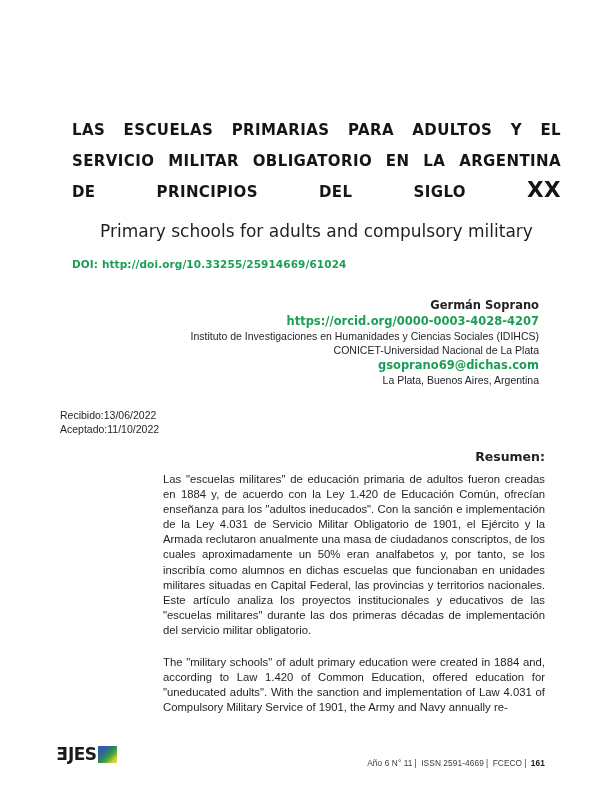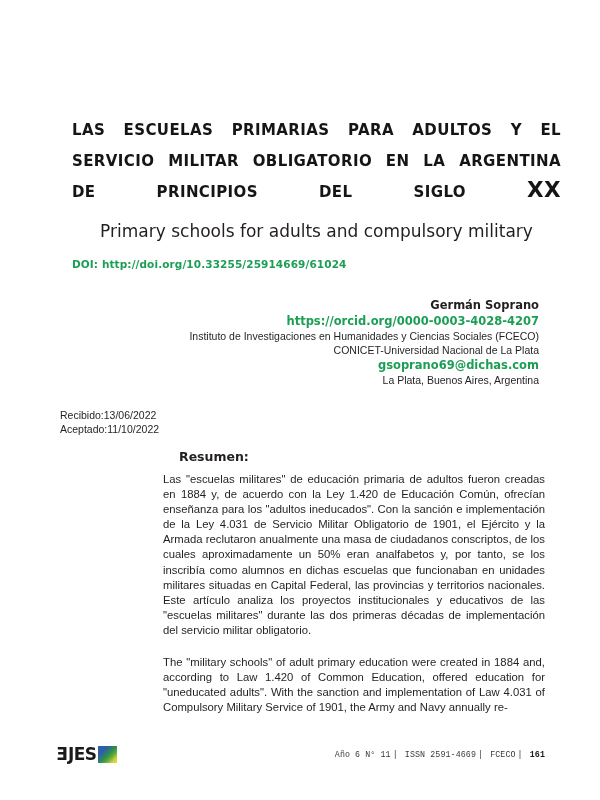--- a/index.html
+++ b/index.html
@@ -132,21 +132,22 @@
     left: 163px;
     top: 449px;
     width: 382px;
   }
   .section-head {
     font-family: "DejaVu Sans", sans-serif;
     font-weight: 700;
     font-size: 12.5px;
     line-height: 16px;
     color: #231f20;
-    margin: 0 0 7px 16px;
+    margin: 0 0 7px 0;
+    text-align: right;
   }
   .abstract-body {
     margin: 0;
     font-family: "Liberation Sans", sans-serif;
     font-size: 11.3px;
     line-height: 15.1px;
     text-align: justify;
     text-align-last: left;
     color: #231f20;
     hyphens: manual;
@@ -189,22 +190,22 @@
         #2f5fa8 0%,
         #2f5fa8 28%,
         #2f8f4e 52%,
         #58a83c 66%,
         #c9d13a 84%,
         #e8d84a 100%);
   }
   .footer-meta {
     position: absolute;
     right: 55px;
-    top: 5px;
-    font-family: Liberation Mono, monospace;
+    top: 14px;
+    font-family: Liberation Sans, sans-serif;
     font-size: 8.3px;
     line-height: 11px;
     color: #3a3a3a;
     letter-spacing: 0.1px;
     white-space: nowrap;
   }
   .footer-meta .pagenum {
     font-weight: 700;
     color: #1a1a1a;
   }
@@ -221,21 +222,21 @@
     <p class="doc-subtitle">
       <span>Primary schools for adults and compulsory military</span><br>
     </p>
 
     <p class="doi-line">DOI: http://doi.org/10.33255/25914669/61024</p>
   </div>
 
   <div class="author-block">
     <div class="author-name">Germán Soprano</div>
     <div class="author-orcid">https://orcid.org/0000-0003-4028-4207</div>
-    <div class="author-affil">Instituto de Investigaciones en Humanidades y Ciencias Sociales (FCECO)</div>
+    <div class="author-affil">Instituto de Investigaciones en Humanidades y Ciencias Sociales (IDIHCS)</div>
     <div class="author-affil">CONICET-Universidad Nacional de La Plata</div>
     <div class="author-email">gsoprano69@dichas.com</div>
     <div class="author-city">La Plata, Buenos Aires, Argentina</div>
   </div>
 
   <div class="dates-block">
     <div>Recibido:13/06/2022</div>
     <div>Aceptado:11/10/2022</div>
   </div>
 

